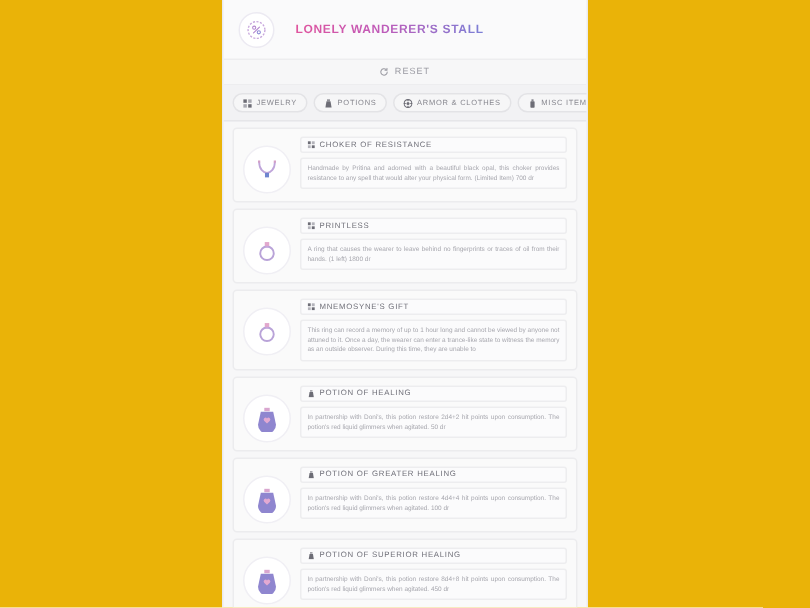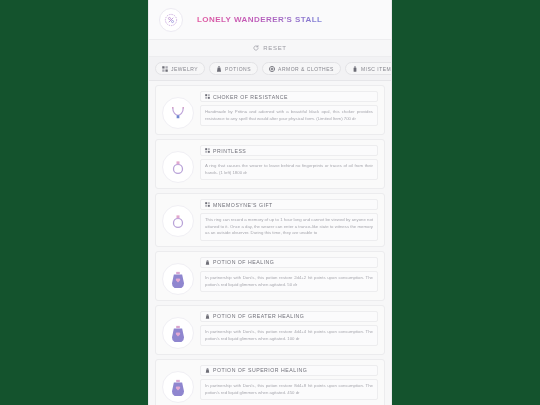--- a/index.html
+++ b/index.html
@@ -5,21 +5,21 @@
   html, body {
     margin: 0; padding: 0;
     width: 540px; height: 405px;
     background: #ffffff;
     overflow: hidden;
     font-family: "Liberation Sans", sans-serif;
   }
   .page {
     position: relative;
     width: 540px; height: 405px;
-    background: #14532d;
+    background: #eab308;
   }
   .app {
     position: absolute;
     left: 148px; top: 0;
     width: 244px; height: 405px;
     background: #f7f7f8;
     border-left: 1px solid #ebebed;
     border-right: 1px solid #ebebed;
     box-sizing: border-box;
     overflow: hidden;

